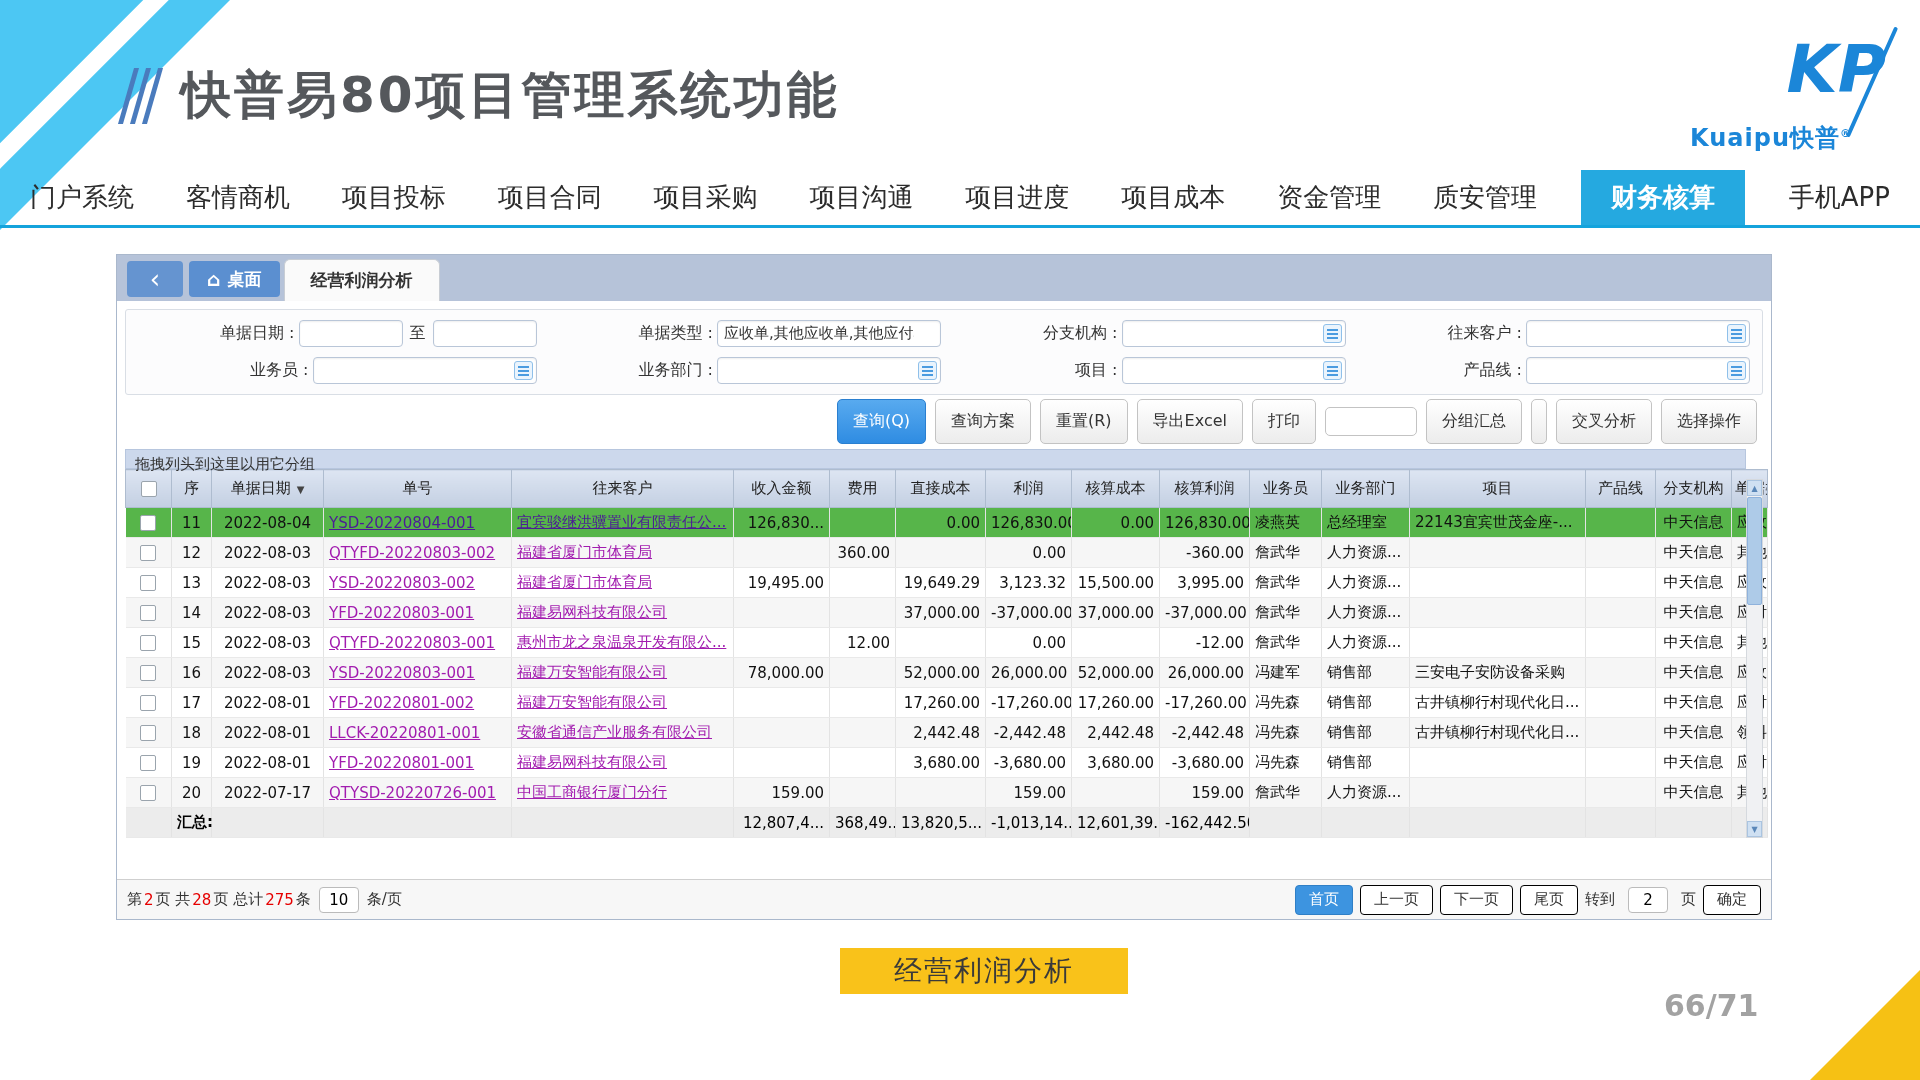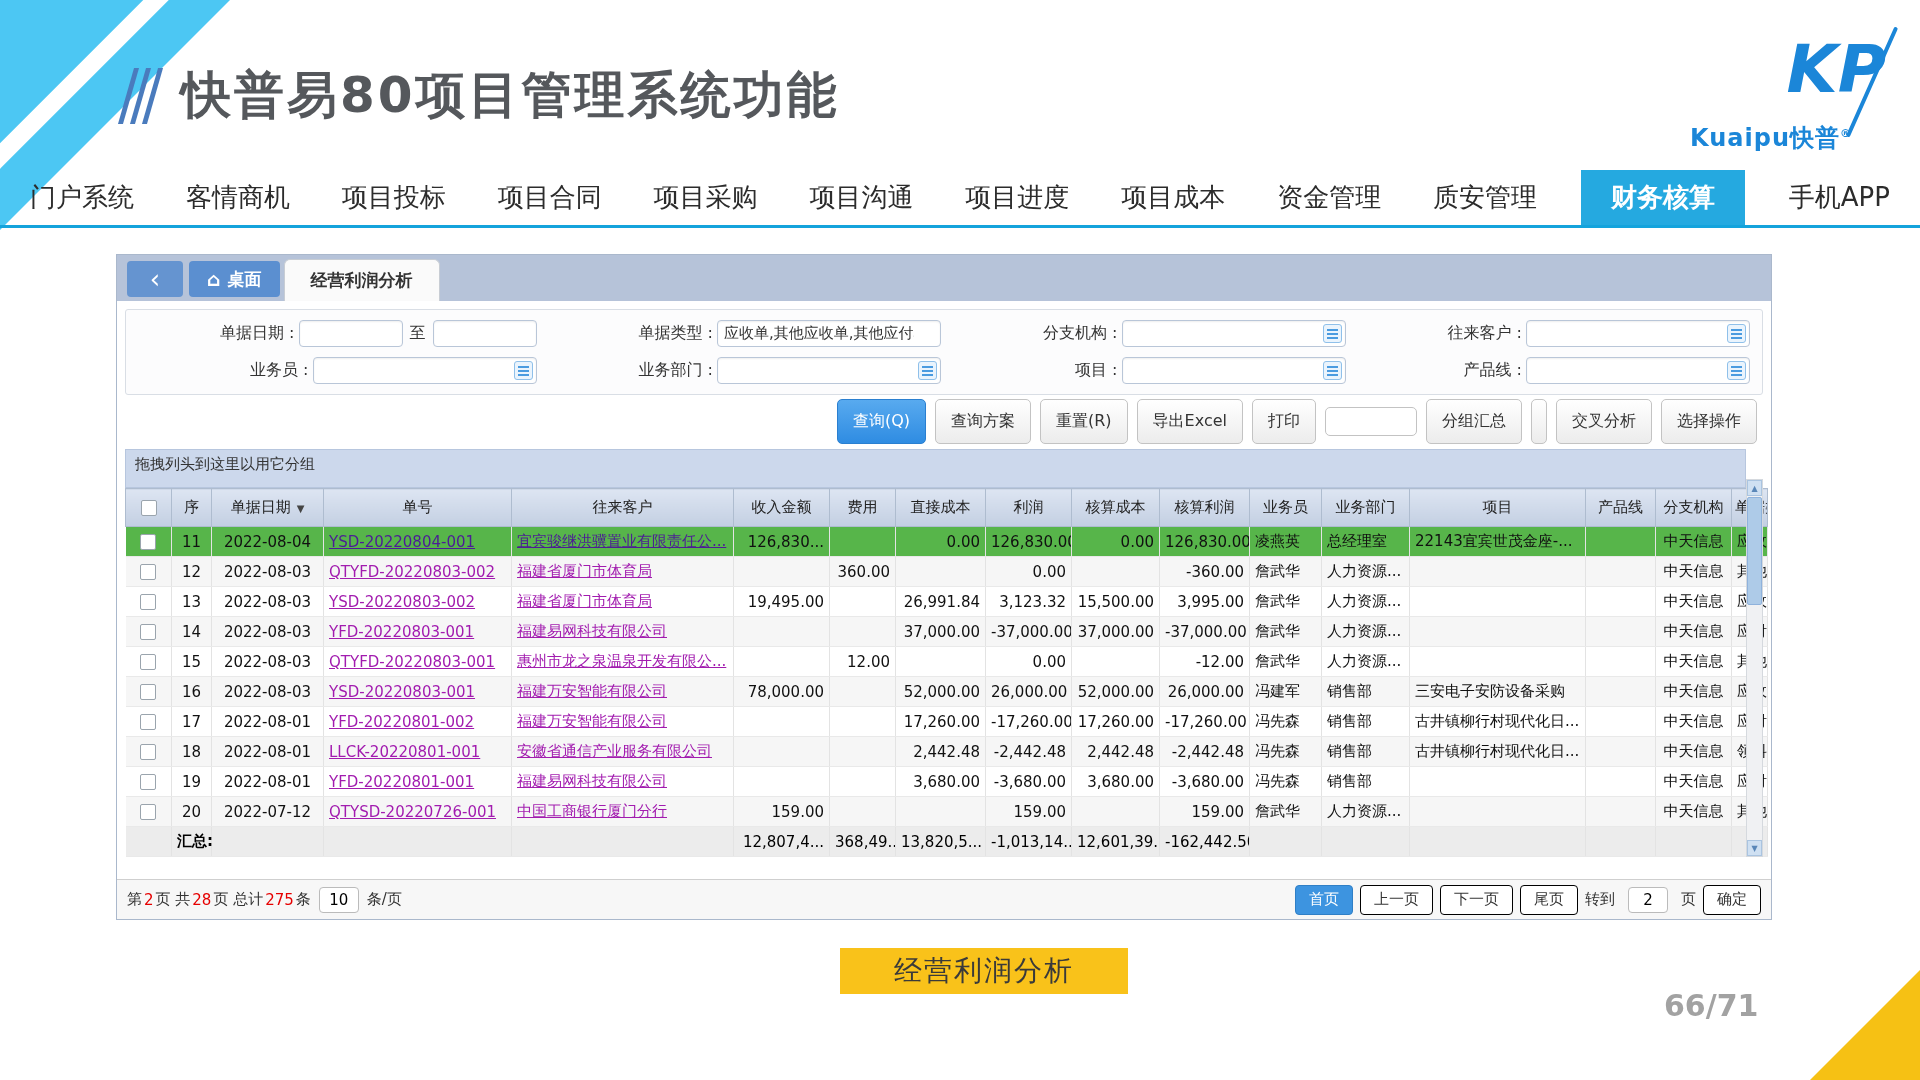--- a/index.html
+++ b/index.html
@@ -74,21 +74,21 @@
              gap:9px; padding:0 14px; flex:0 0 auto; }
   .btn { height:45px; padding:0 15px; font-size:16px; color:#333; cursor:pointer;
          background:linear-gradient(#ffffff,#ececec); border:1px solid #c3c3c3; border-radius:5px;
          font-family:"DejaVu Sans", sans-serif; white-space:nowrap; }
   .btn.primary { background:linear-gradient(#58aaef,#2f8ce2); border-color:#2a7fd0; color:#fff; }
   .btn.mini { width:16px; padding:0; }
   .tb-input { width:92px; height:29px; border:1px solid #c3c3c3; border-radius:5px; background:#fff;
               font-family:"DejaVu Sans", sans-serif; }
 
   .table-zone { position:relative; margin:6px 8px 0 8px; padding-right:17px; flex:0 0 auto; }
-  .group-bar { height:39px; line-height:28px; background:#ccd8ec; border:1px solid #b7c6de;
+  .group-bar { height:20px; line-height:28px; background:#ccd8ec; border:1px solid #b7c6de;
                color:#333; font-size:15px; padding-left:9px; }
   table.grid { width:100%; border-collapse:collapse; table-layout:fixed; font-size:15px; color:#111; }
   .grid th { height:38px; background:linear-gradient(#dde5f2,#c3cfe2); border:1px solid #aebccf;
              font-weight:normal; color:#222; white-space:nowrap; overflow:hidden; padding:0 3px; }
   .grid td { height:30px; border-right:1px solid #e3e3e3; border-bottom:1px solid #e9e9e9;
              padding:0 5px; white-space:nowrap; overflow:hidden; }
   .grid tr.alt td { background:#f6f6f6; }
   .grid tr.hl td { background:#57b54a; }
   .grid .cbcol { width:46px; }
   .cb { width:16px; height:16px; background:#fff; border:1px solid #9aa4ad; border-radius:2px; margin:0 auto; }
@@ -351,21 +351,21 @@
             <tr>
               <td class="cbcol ta-c">
                 <div class="cb"></div>
               </td>
               <td class="ta-c">13</td>
               <td class="ta-c">2022-08-03</td>
               <td class="ta-l"><span class="link">YSD-20220803-002</span></td>
               <td class="ta-l"><span class="link">福建省厦门市体育局</span></td>
               <td class="ta-r">19,495.00</td>
               <td class="ta-r"></td>
-              <td class="ta-r">26,991.84</td>
+              <td class="ta-r">19,649.29</td>
               <td class="ta-r">3,123.32</td>
               <td class="ta-r">15,500.00</td>
               <td class="ta-r">3,995.00</td>
               <td class="ta-l">詹武华</td>
               <td class="ta-l">人力资源...</td>
               <td class="ta-l"></td>
               <td class="ta-c"></td>
               <td class="ta-c">中天信息</td>
               <td class="ta-l">应收</td>
             </tr>
@@ -493,21 +493,21 @@
               <td class="ta-l"></td>
               <td class="ta-c"></td>
               <td class="ta-c">中天信息</td>
               <td class="ta-l">应付</td>
             </tr>
             <tr class="alt">
               <td class="cbcol ta-c">
                 <div class="cb"></div>
               </td>
               <td class="ta-c">20</td>
-              <td class="ta-c">2022-07-12</td>
+              <td class="ta-c">2022-07-17</td>
               <td class="ta-l"><span class="link">QTYSD-20220726-001</span></td>
               <td class="ta-l"><span class="link">中国工商银行厦门分行</span></td>
               <td class="ta-r">159.00</td>
               <td class="ta-r"></td>
               <td class="ta-r"></td>
               <td class="ta-r">159.00</td>
               <td class="ta-r"></td>
               <td class="ta-r">159.00</td>
               <td class="ta-l">詹武华</td>
               <td class="ta-l">人力资源...</td>

